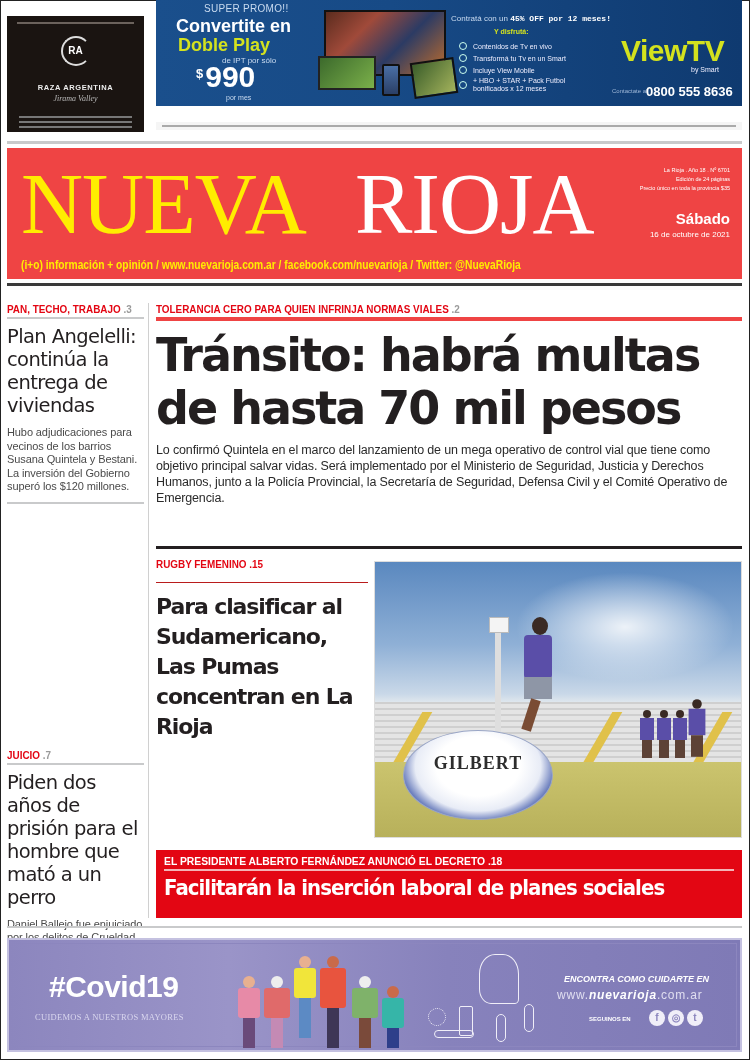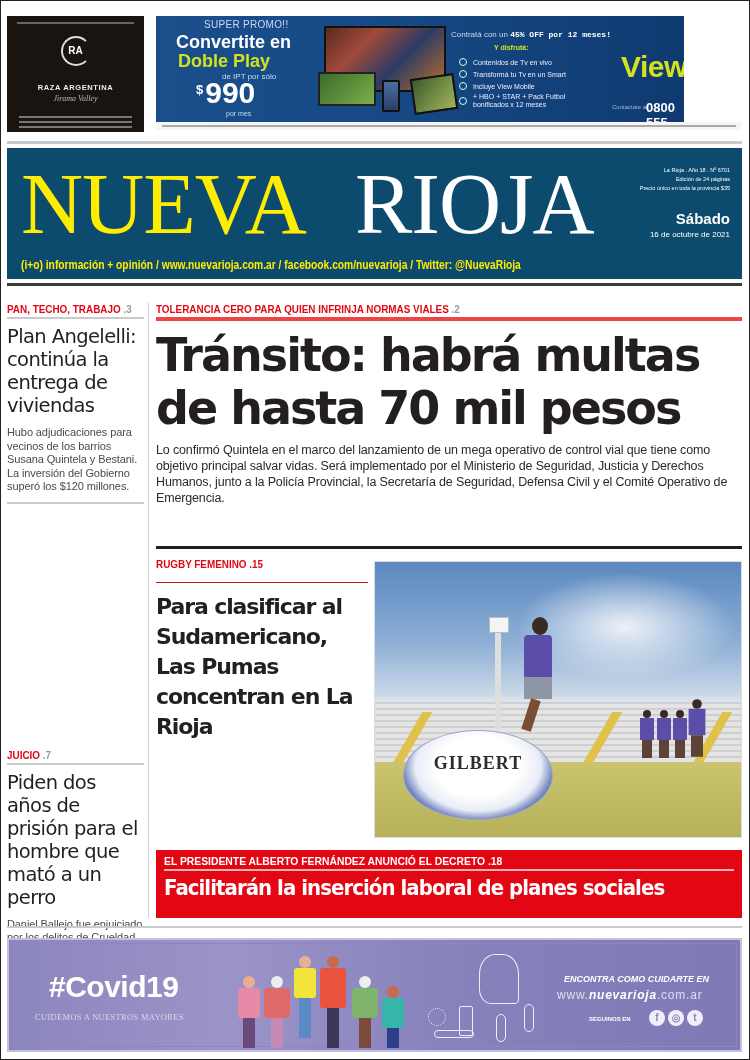--- a/index.html
+++ b/index.html
@@ -9,21 +9,21 @@
 
   
   .ad-raza { position: absolute; left: 7px; top: 16px; width: 137px; height: 116px; background: #1a1411; color: #eee; text-align: center; }
   .ad-raza .top-line { position: absolute; left: 10px; right: 10px; top: 6px; height: 2px; background: #6b625c; }
   .ad-raza .logo { position: absolute; left: 50%; top: 20px; transform: translateX(-50%); width: 30px; height: 30px; border-radius: 50%; border: 2px solid #ddd; border-right-color: transparent; font: bold 10px "Liberation Sans", sans-serif; line-height: 26px; color: #fff; }
   .ad-raza .name { position: absolute; left: 0; right: 0; top: 67px; font: bold 7.5px "Liberation Sans", sans-serif; letter-spacing: 0.6px; }
   .ad-raza .sub { position: absolute; left: 0; right: 0; top: 78px; font: italic 8px "Liberation Serif", serif; color: #bbb; }
   .ad-raza .small { position: absolute; left: 12px; right: 12px; top: 100px; height: 26px; }
   .ad-raza .small div { height: 2px; background: #777; margin-bottom: 3px; }
 
-  .ad-view { position: absolute; left: 156px; top: 16px; width: 528px; height: 106px; background: linear-gradient(90deg, #1a4f8c 0%, #174a86 40%, #0f3a70 100%); overflow: hidden; }
+  .ad-view { position: absolute; left: 156px; top: 0; width: 586px; height: 106px; background: linear-gradient(90deg, #1a4f8c 0%, #174a86 40%, #0f3a70 100%); overflow: hidden; }
   .ad-view-note { position: absolute; left: 156px; top: 122px; width: 586px; height: 8px; background: #f5f5f5; }
   .ad-view-note div { margin: 3px 6px; height: 2px; background: #aaa; }
   .ad-view .promo { position: absolute; left: 48px; top: 3px; font: 10px "Liberation Sans", sans-serif; color: #c9dbf0; letter-spacing: 0.3px; }
   .ad-view .h1 { position: absolute; left: 20px; top: 16px; font: bold 18px "Liberation Sans", sans-serif; color: #fff; }
   .ad-view .h2 { position: absolute; left: 22px; top: 35px; font: bold 18px "Liberation Sans", sans-serif; color: #d4e21e; }
   .ad-view .desde { position: absolute; left: 66px; top: 56px; font: 8px "Liberation Sans", sans-serif; color: #c9dbf0; }
   .ad-view .price { position: absolute; left: 40px; top: 60px; font: bold 30px "Liberation Sans", sans-serif; color: #fff; }
   .ad-view .price small { font-size: 13px; vertical-align: 9px; margin-right: 2px; }
   .ad-view .permes { position: absolute; left: 70px; top: 94px; font: 7px "Liberation Sans", sans-serif; color: #c9dbf0; }
   .ad-view .screens { position: absolute; left: 162px; top: 10px; width: 140px; height: 90px; }
@@ -38,21 +38,21 @@
   .ad-view .feats li { font: 7px "Liberation Sans", sans-serif; color: #eef; height: 12px; display: flex; align-items: center; }
   .ad-view .feats li .chk { width: 8px; height: 8px; border: 1px solid #cfe; border-radius: 50%; margin-right: 6px; flex: none; }
   .ad-view .feats li.two { height: 18px; line-height: 8px; }
   .ad-view .logo-tv { position: absolute; left: 465px; top: 34px; font: bold 30px "Liberation Sans", sans-serif; color: #d4e21e; letter-spacing: -0.5px; }
   .ad-view .bysmart { position: absolute; left: 535px; top: 66px; font: 7px "Liberation Sans", sans-serif; color: #eef; }
   .ad-view .contact { position: absolute; left: 456px; top: 88px; font: 6px "Liberation Sans", sans-serif; color: #9fb8d8; }
   .ad-view .phone-num { position: absolute; left: 490px; top: 84px; font: bold 13px "Liberation Sans", sans-serif; color: #fff; }
 
   
   .rule-top { position: absolute; left: 7px; top: 141px; width: 735px; height: 3px; background: #c9cacb; }
-  .masthead { position: absolute; left: 7px; top: 148px; width: 735px; height: 131px; background: #0c4a6e; }
+  .masthead { position: absolute; left: 7px; top: 148px; width: 735px; height: 131px; background: #ef4444; }
   .masthead .nueva { position: absolute; left: 14px; top: 6px; font: 86px "Liberation Serif", serif; color: #ffed00; letter-spacing: -1px; line-height: 100px; }
   .masthead .rioja { position: absolute; left: 348px; top: 6px; font: 86px "Liberation Serif", serif; color: #fff; letter-spacing: -1px; line-height: 100px; }
   .masthead .meta { position: absolute; right: 12px; top: 18px; text-align: right; font: 5.5px "Liberation Sans", sans-serif; color: #fff; line-height: 9px; }
   .masthead .day { position: absolute; right: 12px; top: 62px; font: bold 15px "Liberation Sans", sans-serif; color: #fff; }
   .masthead .date { position: absolute; right: 12px; top: 82px; font: 8px "Liberation Sans", sans-serif; color: #fff; }
   .masthead .tagline { position: absolute; left: 14px; top: 110px; font: bold 12.5px "Liberation Sans Narrow", "Liberation Sans", sans-serif; color: #ffed00; transform: scaleX(0.82); transform-origin: left; white-space: nowrap; }
   .rule-mid { position: absolute; left: 7px; top: 283px; width: 735px; height: 3px; background: #3a3a3a; }
 
   
   .kicker { font: bold 11px "Liberation Sans", sans-serif; color: #e30613; transform: scaleX(0.9); transform-origin: left; white-space: nowrap; }

